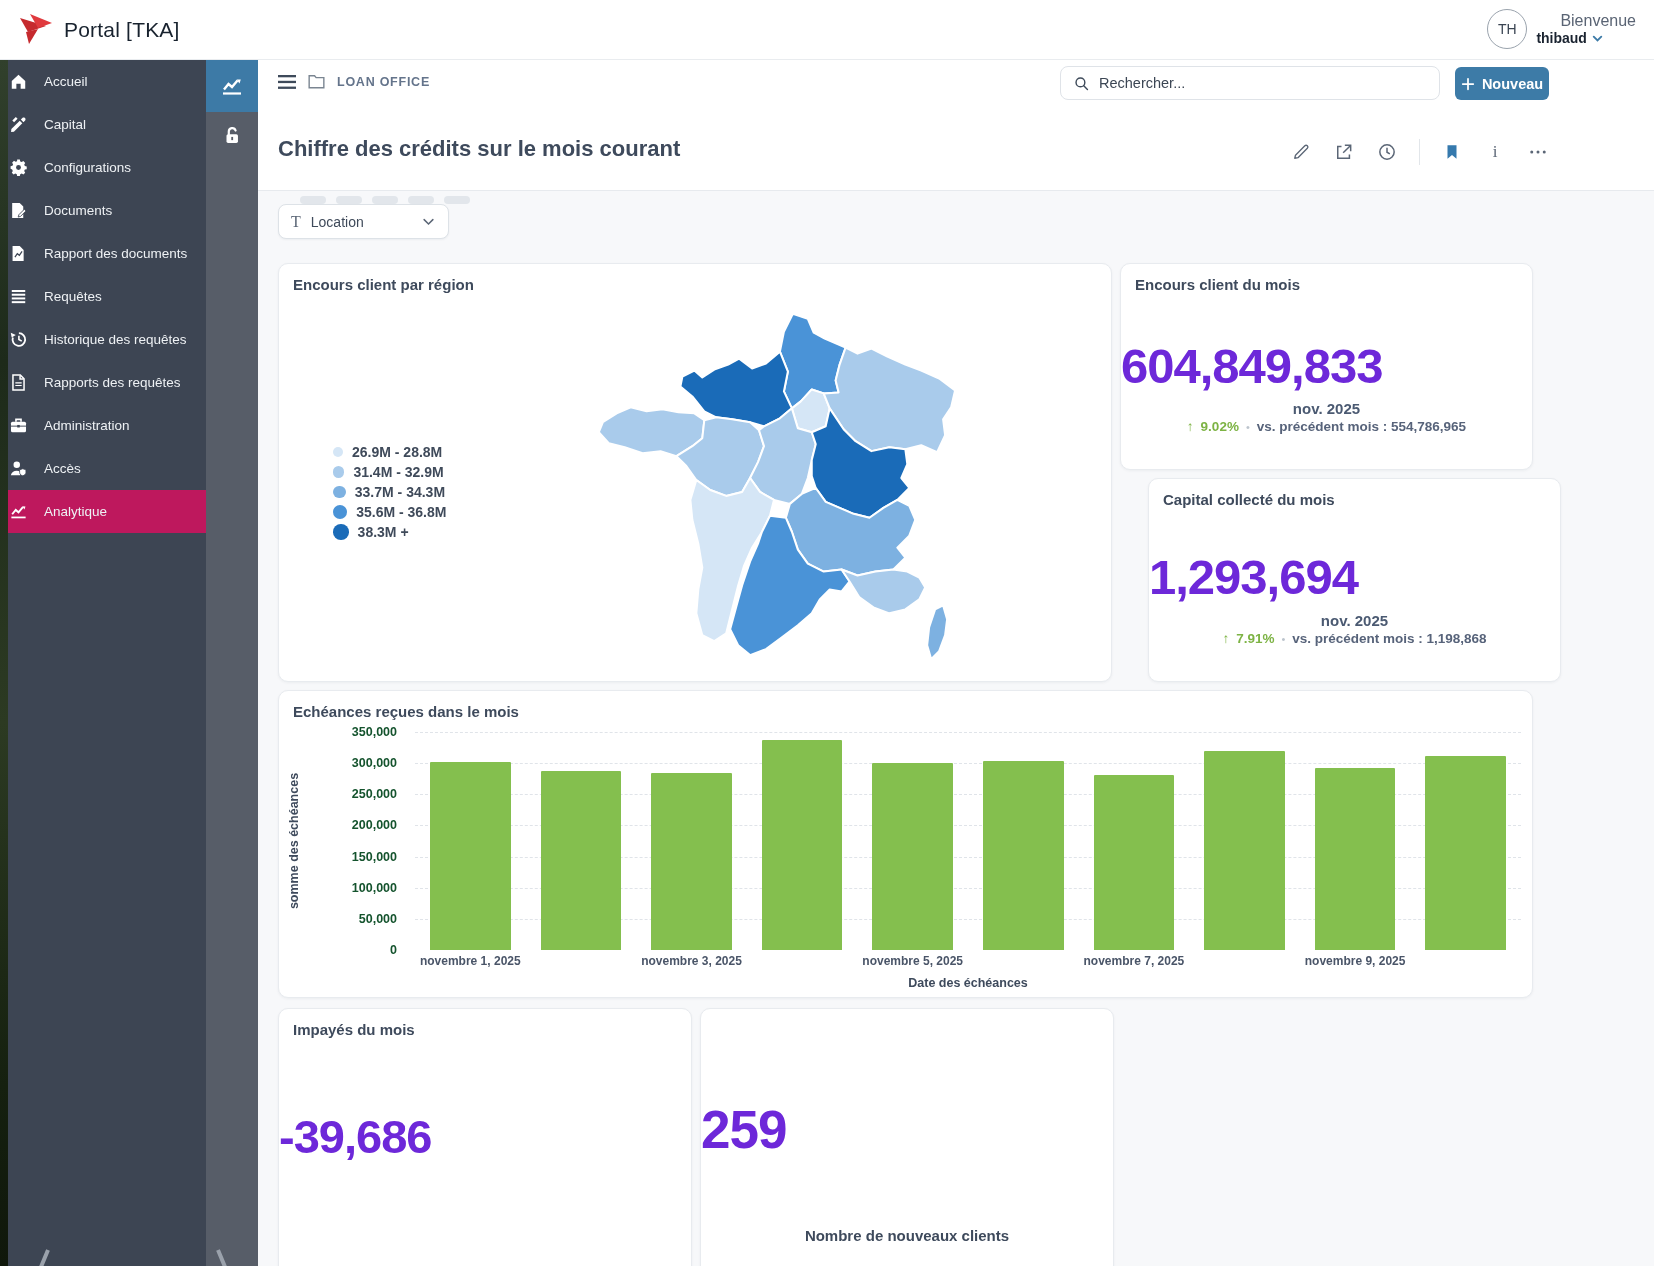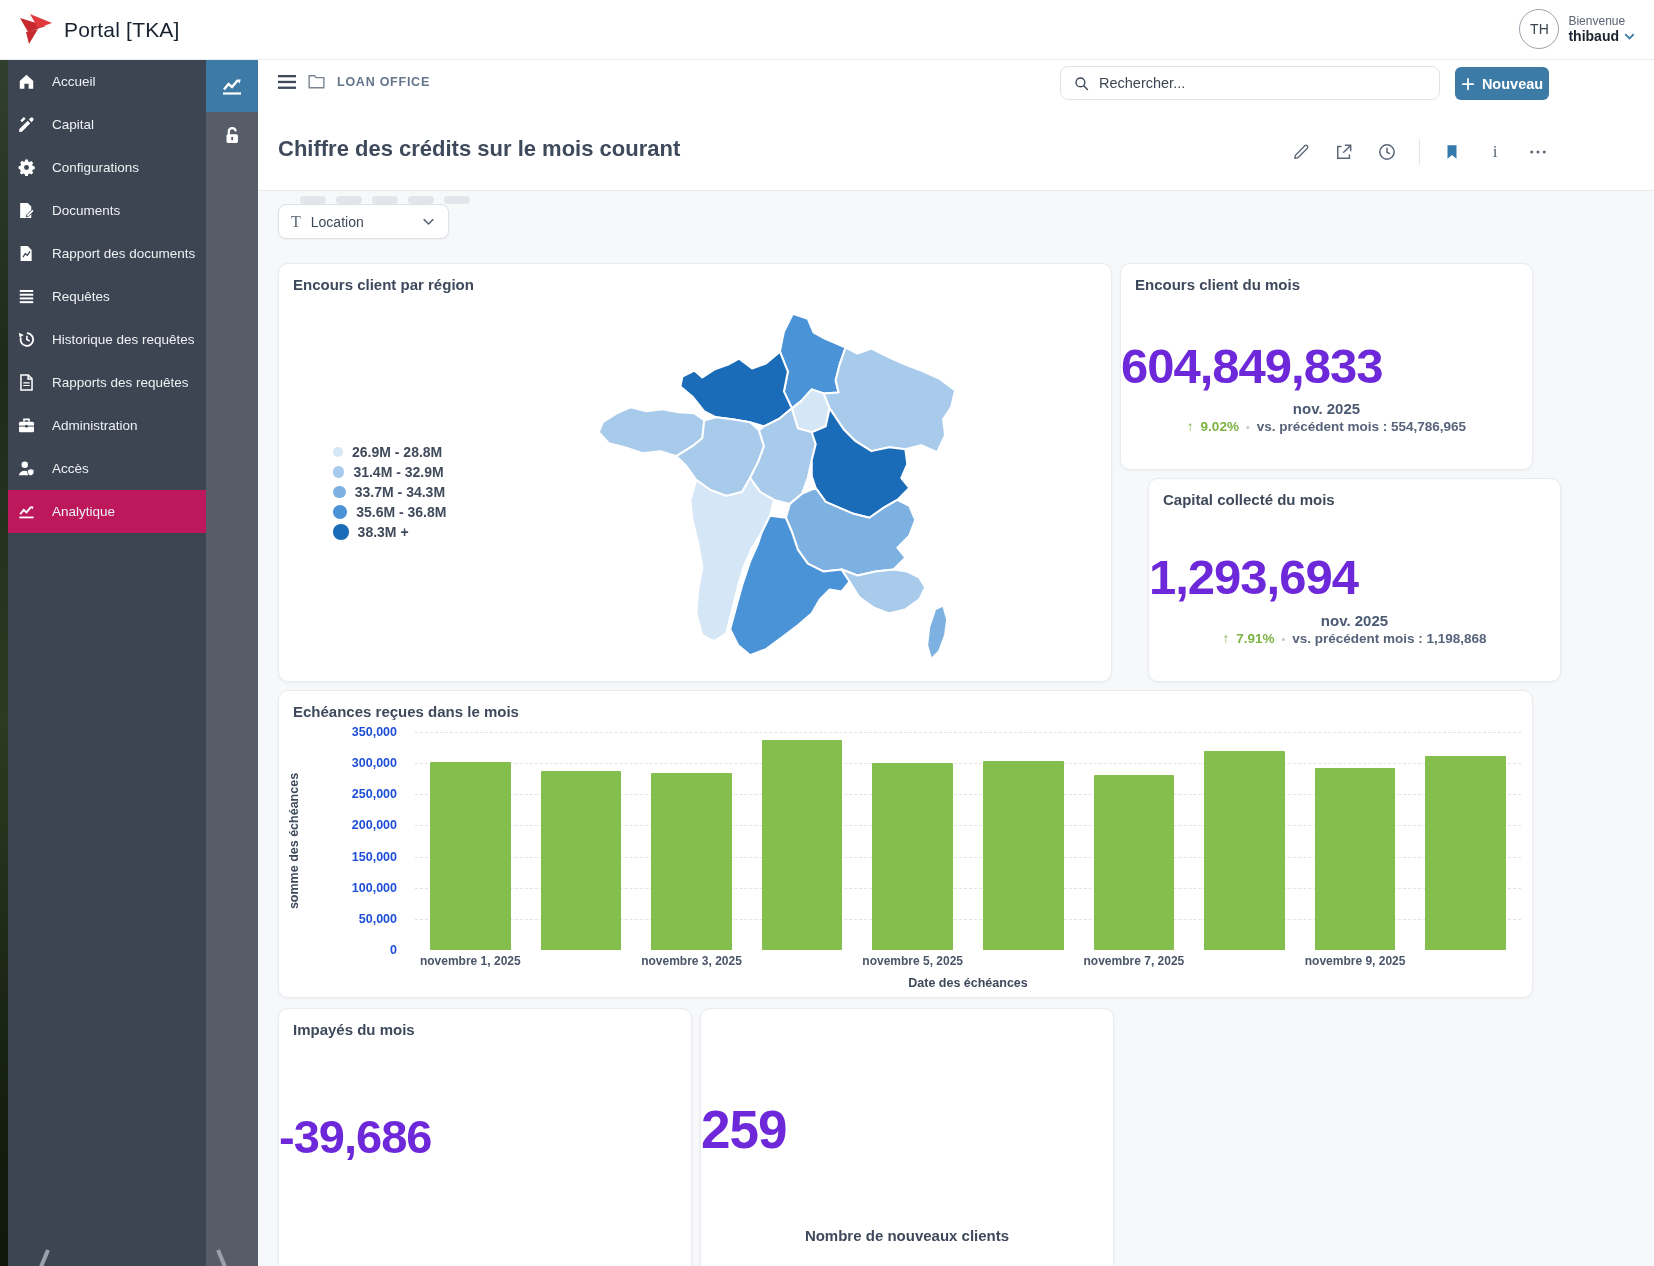--- a/index.html
+++ b/index.html
@@ -11,28 +11,28 @@
 
   
   .header { position:absolute; left:0; top:0; width:1654px; height:60px; background:#fff;
             border-bottom:1px solid #e9ecef; z-index:40; }
   .logo-box { position:absolute; left:16px; top:10px; width:40px; height:40px; }
   .app-title { position:absolute; left:64px; top:0; height:60px; line-height:60px;
                font-size:21px; color:#18222e; letter-spacing:.2px; }
   .user-box { position:absolute; right:18px; top:9px; display:flex; align-items:center; gap:9px; cursor:pointer; }
   .avatar { width:40px; height:40px; border-radius:50%; border:1px solid #9aa3ad; background:#fff;
             display:flex; align-items:center; justify-content:center; font-size:14px; color:#3a4452; }
-  .welcome { font-size:12px; color:#5a6474; }
+  .welcome { font-size:16px; color:#5a6474;margin-left:24px; }
   .uname { font-size:14px; font-weight:bold; color:#1a2330; display:flex; align-items:center; gap:4px; }
 
   
   .photo-strip { position:absolute; left:0; top:60px; width:8px; height:1206px;
                  background:linear-gradient(180deg,#31402c,#1d2a1a 25%,#2c3a22 55%,#15200f 85%,#0f170b); }
   .sidebar { position:absolute; left:8px; top:60px; width:198px; height:1206px; background:#3d4553; }
-  .side-item { height:43px; display:flex; align-items:center; padding-left:8px; gap:16px; cursor:pointer; }
+  .side-item { height:43px; display:flex; align-items:center; padding-left:0; gap:16px; cursor:pointer; }
   .side-item.active { background:#be185d; }
   .side-icon { width:20px; height:20px; flex:0 0 20px; display:flex; align-items:center; justify-content:center; }
   .side-label { font-size:13.5px; color:#eef1f4; white-space:nowrap; }
   .ministrip { position:absolute; left:206px; top:60px; width:52px; height:1206px; background:#575d68; }
   .mini-active { position:absolute; left:0; top:0; width:52px; height:52px; background:#3d7aa6;
                  display:flex; align-items:center; justify-content:center; cursor:pointer; }
   .mini-lock { position:absolute; left:0; top:52px; width:52px; height:48px;
                display:flex; align-items:center; justify-content:center; cursor:pointer; }
   .nav-chevron { position:absolute; color:#9aa1ab; }
 
@@ -92,21 +92,21 @@
   .kpi-delta { position:absolute; left:0; width:100%; display:flex; align-items:center; justify-content:center; gap:7px; }
   .delta-up { font-size:13.5px; font-weight:bold; }
   .delta-dot { color:#bcc4cd; font-size:11px; }
   .delta-cmp { font-size:13.5px; font-weight:bold; color:#57637a; }
   .kpi-caption { position:absolute; left:0; width:100%; text-align:center; font-size:15px; font-weight:bold; color:#3e4a5c; }
 
   
   .yaxis-title { position:absolute; left:6px; top:41px; height:218px; width:18px; display:flex; align-items:center; justify-content:center; }
   .yaxis-title span { transform:rotate(-90deg); white-space:nowrap; font-size:12.5px; font-weight:bold; color:#3e4a5c; }
   #ylabels { position:absolute; left:20px; top:41px; width:98px; height:218px; }
-  #ylabels div { position:absolute; right:0; transform:translateY(-50%); font-size:12.5px; font-weight:bold; color:#1d4ed8; }
+  #ylabels div { position:absolute; right:0; transform:translateY(-50%); font-size:12.5px; font-weight:bold; color:#14532d; }
   #plot { position:absolute; left:136px; top:41px; width:1106px; height:218px; }
   .gridline { position:absolute; left:0; width:100%; border-top:1px dashed #e0e4e9; }
   #bars { position:absolute; left:0; top:0; width:100%; height:100%; display:flex; align-items:flex-end; }
   .bar-slot { flex:1; height:100%; display:flex; align-items:flex-end; justify-content:center; }
   .bar { width:73%; border-radius:1px 1px 0 0; cursor:pointer; }
   #xlabels { position:absolute; left:136px; top:263px; width:1106px; height:16px; }
   #xlabels div { position:absolute; transform:translateX(-50%); font-size:12px; font-weight:bold; color:#4a5568; white-space:nowrap; }
   .xaxis-title { position:absolute; left:136px; top:285px; width:1106px; text-align:center;
                  font-size:12.5px; font-weight:bold; color:#3e4a5c; }
 </style>

